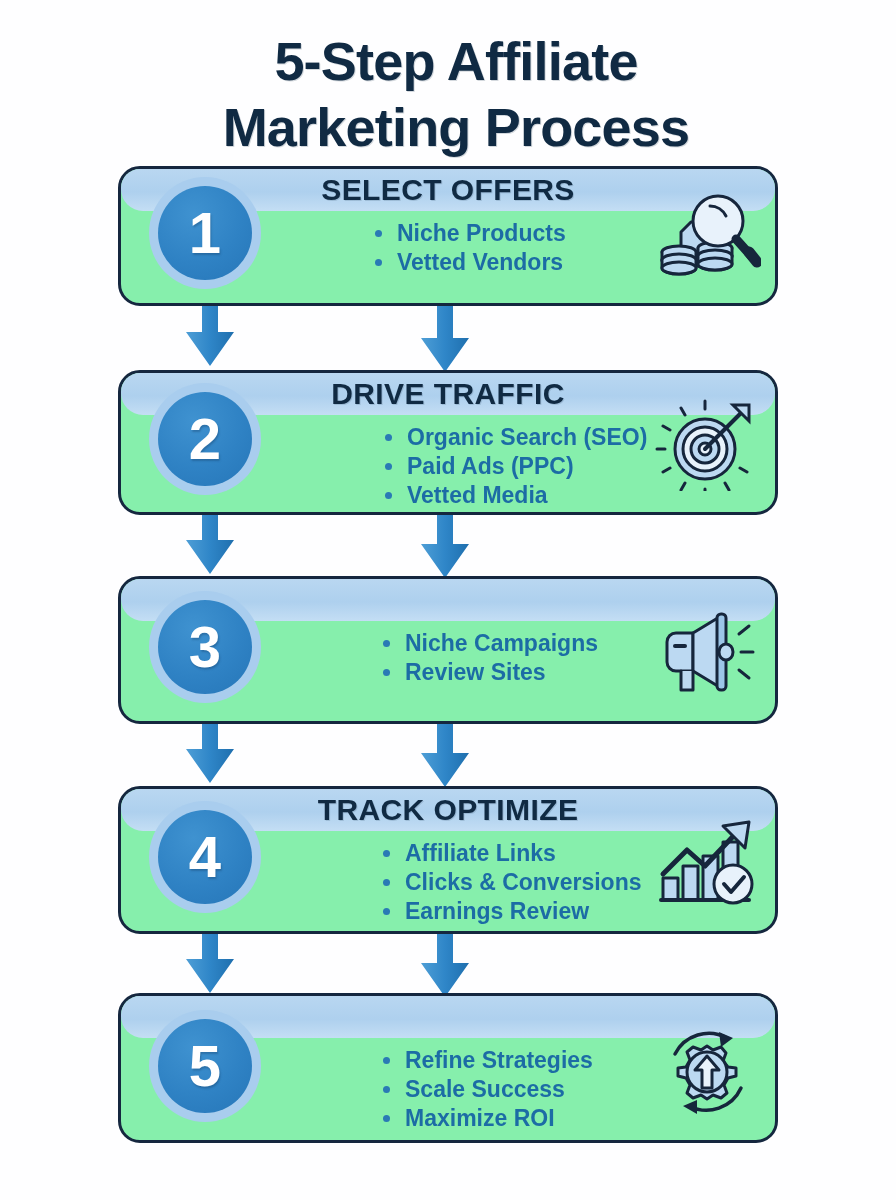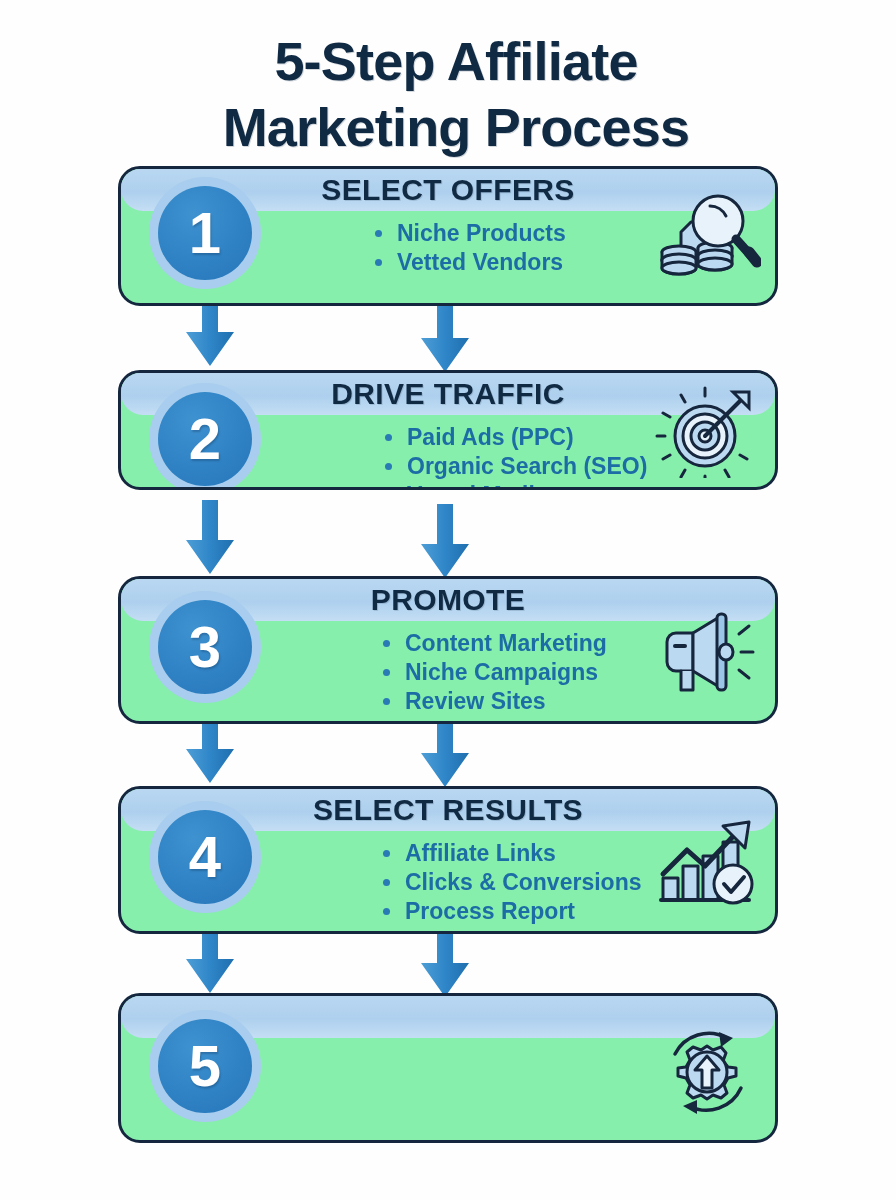--- a/index.html
+++ b/index.html
@@ -227,26 +227,26 @@
         <path d="M45,68 L45,76 A17,6 0 0,0 79,76 L79,68"></path>
         <ellipse cx="62" cy="76" rx="17" ry="6"></ellipse>
         <circle cx="65" cy="33" r="25" fill="#e8f2fb"></circle>
         <path d="M83,51 L100,70" stroke-width="9" fill="none"></path>
         <path d="M96,64 L104,74" stroke-width="11" fill="none"></path>
       </g>
       <path d="M57,18 a18,18 0 0,1 16,10" fill="none" stroke="#16263c" stroke-width="3" stroke-linecap="round"></path>
     </svg>
   </div>
 
-  <div class="step-card" style="top:370px; height:120px;">
+  <div class="step-card" style="top:370px; height:145px;">
     <div class="card-header"></div>
     <div class="card-header-text">DRIVE TRAFFIC</div>
     <ul class="bullets" style="left:260px; width:380px;">
+      <li>Organic Search (SEO)</li>
       <li>Paid Ads (PPC)</li>
-      <li>Organic Search (SEO)</li>
       <li>Vetted Media</li>
     </ul>
     <div class="num-badge" style="top:10px;">
       <div class="num-halo"></div>
       <div class="num-circle">
         <div class="num-text">2</div>
       </div>
     </div>
     <svg class="step-icon" viewBox="0 0 108 96">
       <g stroke="#16263c" stroke-width="3" stroke-linecap="round" fill="none">
@@ -256,23 +256,21 @@
         <circle cx="52" cy="54" r="6" fill="#e8f2fb"></circle>
         <path d="M52,54 L88,18" stroke-width="4"></path>
         <path d="M80,10 L96,10 L96,26 L88,18 Z" fill="#bcd9f2"></path>
         <path d="M52,14 L52,6 M32,20 L28,13 M17,35 L10,31 M12,54 L4,54 M17,73 L10,77 M32,88 L28,95 M52,94 L52,101 M72,88 L76,95 M87,73 L94,77"></path>
       </g>
     </svg>
   </div>
 
   <div class="step-card" style="top:576px; height:148px;">
     <div class="card-header"></div>
-    <div class="card-header-text">PROMOTE</div>
     <ul class="bullets" style="left:258px;">
-      <li>Content Marketing</li>
       <li>Niche Campaigns</li>
       <li>Review Sites</li>
     </ul>
     <div class="num-badge" style="top:12px;">
       <div class="num-halo"></div>
       <div class="num-circle">
         <div class="num-text">3</div>
       </div>
     </div>
     <svg class="step-icon" viewBox="0 0 108 96">
@@ -284,25 +282,25 @@
         <path d="M28,69 L28,88 L40,88 L40,69" fill="#bcd9f2"></path>
         <path d="M73,50 a8,8 0 0,0 0,0" fill="#bcd9f2"></path>
         <ellipse cx="73" cy="50" rx="7" ry="8" fill="#bcd9f2"></ellipse>
         <path d="M86,32 L96,24 M88,50 L100,50 M86,68 L96,76" fill="none"></path>
       </g>
     </svg>
   </div>
 
   <div class="step-card" style="top:786px; height:148px;">
     <div class="card-header"></div>
-    <div class="card-header-text">SELECT RESULTS</div>
+    <div class="card-header-text">TRACK OPTIMIZE</div>
     <ul class="bullets" style="left:258px; width:380px;">
       <li>Affiliate Links</li>
       <li>Clicks &amp; Conversions</li>
-      <li>Process Report</li>
+      <li>Earnings Review</li>
     </ul>
     <div class="num-badge" style="top:12px;">
       <div class="num-halo"></div>
       <div class="num-circle">
         <div class="num-text">4</div>
       </div>
     </div>
     <svg class="step-icon" viewBox="0 0 108 96">
       <g stroke="#16263c" stroke-width="3" stroke-linejoin="round" stroke-linecap="round">
         <rect x="10" y="66" width="15" height="22" fill="#bcd9f2"></rect>
@@ -313,20 +311,25 @@
         <path d="M10,62 L34,38 L52,54 L88,16" fill="none" stroke-width="5"></path>
         <path d="M70,14 L96,10 L92,36 Z" fill="#bcd9f2"></path>
         <circle cx="80" cy="72" r="19" fill="#e8f2fb"></circle>
         <path d="M71,72 L78,80 L91,65" fill="none" stroke-width="4"></path>
       </g>
     </svg>
   </div>
 
   <div class="step-card" style="top:993px; height:150px;">
     <div class="card-header"></div>
+    <ul class="bullets" style="left:258px;">
+      <li>Refine Strategies</li>
+      <li>Scale Success</li>
+      <li>Maximize ROI</li>
+    </ul>
     <div class="num-badge" style="top:14px;">
       <div class="num-halo"></div>
       <div class="num-circle">
         <div class="num-text">5</div>
       </div>
     </div>
     <svg class="step-icon" viewBox="0 0 108 96">
       <g stroke="#16263c" stroke-width="3" stroke-linejoin="round" stroke-linecap="round" fill="none">
         <path d="M54,26 L60,30 L68,27 L73,33 L70,41 L75,47 L83,48 L83,56 L75,58 L71,65 L74,73 L68,78 L60,75 L54,79 L48,75 L40,78 L34,73 L37,65 L33,58 L25,56 L25,48 L33,47 L37,40 L34,32 L40,27 L48,30 Z" fill="#bcd9f2"></path>
         <circle cx="54" cy="52" r="20" fill="#bcd9f2"></circle>

